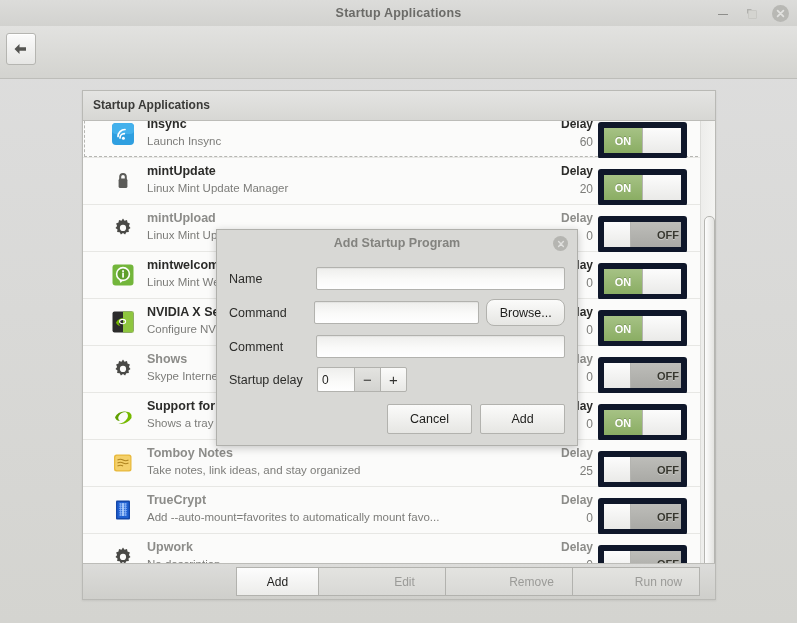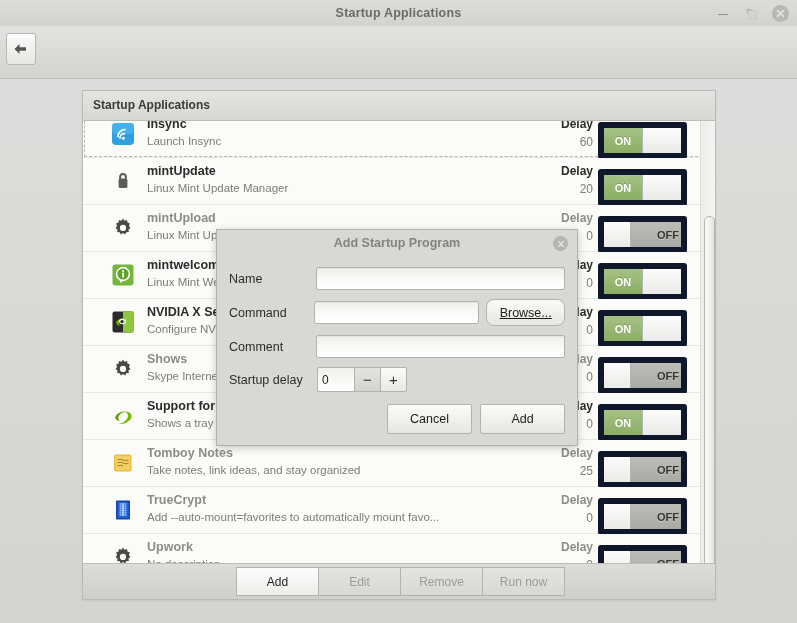--- a/index.html
+++ b/index.html
@@ -173,21 +173,21 @@
     width: 81px;
     display: flex; align-items: center; justify-content: center;
     font-size: 12px;
     border: 1px solid #b2b2ae;
     background: linear-gradient(180deg, #f7f7f6 0%, #e2e2df 100%);
     cursor: default;
     margin-left: -1px;
   }
   .fbtn:first-child { margin-left: 0; }
   .fbtn.enabled { color: #1d1d1b; background: linear-gradient(180deg, #fdfdfd 0%, #ececea 100%); }
-  .fbtn.disabled { color: #9b9b98; background: linear-gradient(180deg, #e3e3e0 0%, #d8d8d5 100%); }
+  .fbtn.disabled { color: #9b9b98; background: linear-gradient(180deg, #e3e3e0 0%, #d8d8d5 100%); padding-left: 45px; }
 
   
   .dialog {
     position: absolute; left: 216px; top: 229px; width: 360px; height: 215px;
     background: #d8d8d5;
     border: 1px solid #b0b0ac;
     box-shadow: 0 2px 8px rgba(0,0,0,.22);
   }
   .dlg-title {
     height: 27px; line-height: 27px; text-align: center;
@@ -212,21 +212,20 @@
   }
   .tinput.wide { width: 252px; }
   .tinput.mid { width: 166px; }
   .browse-btn {
     margin-left: 7px; width: 79px; height: 25px;
     display: flex; align-items: center; justify-content: center;
     font-size: 12.5px; color: #1d1d1b;
     border: 1px solid #b2b2ae; border-radius: 8px;
     background: linear-gradient(180deg, #fbfbfa 0%, #e6e6e3 100%);
     cursor: default;
-    text-decoration: underline;
   }
   .spinner { display: flex; align-items: center; }
   .spin-val {
     width: 38px; height: 25px; box-sizing: border-box;
     border: 1px solid #b2b2ae; border-right: none; border-radius: 2px 0 0 2px;
     background: linear-gradient(180deg, #eeeeec 0%, #fafaf9 60%, #ffffff 100%);
     font-size: 12px; color: #1d1d1b; padding: 0 4px; outline: none;
     font-family: "Liberation Sans", sans-serif;
   }
   .spin-btn {

